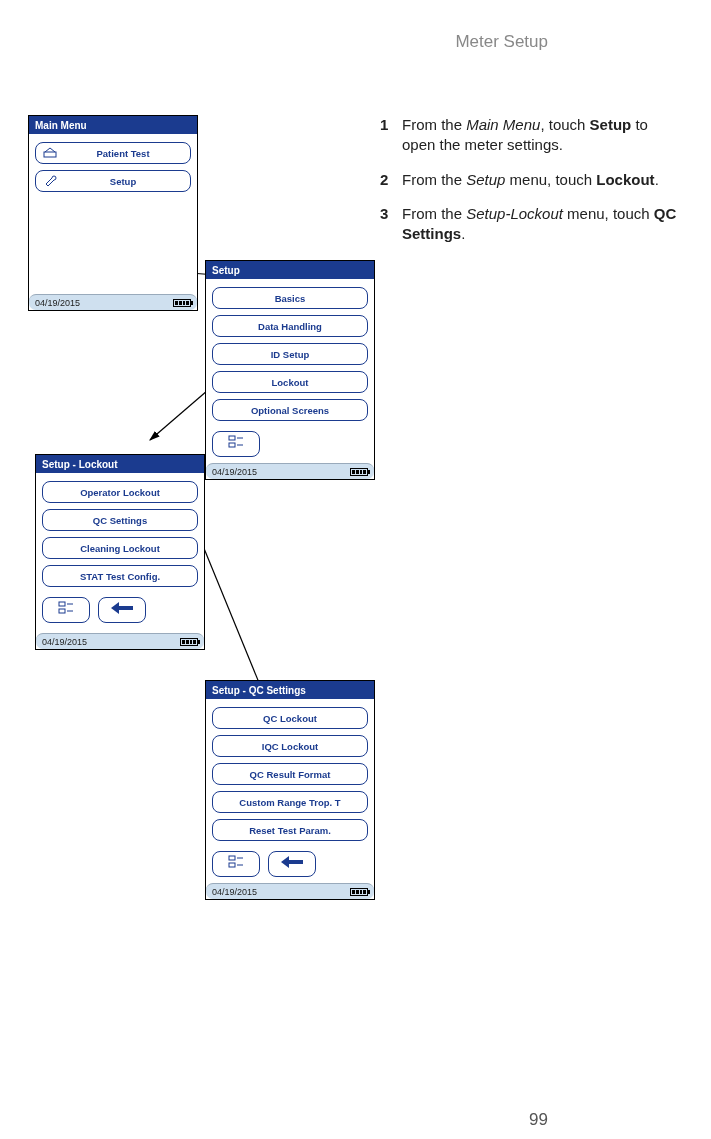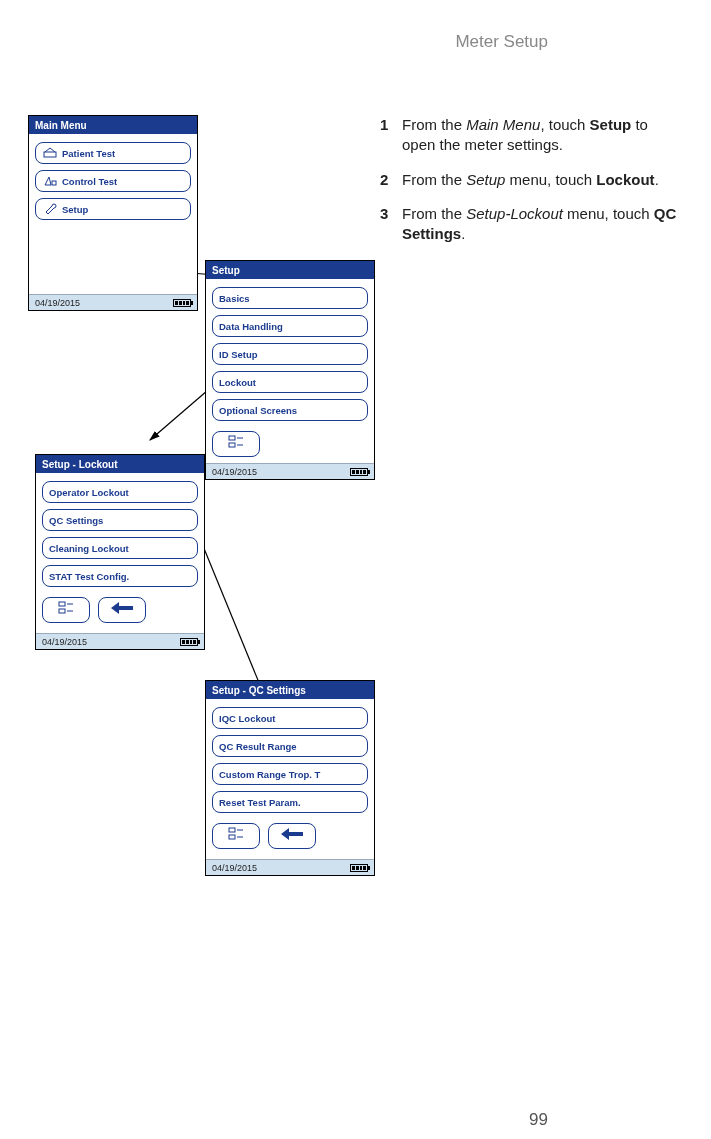--- a/index.html
+++ b/index.html
@@ -44,20 +44,21 @@
   }
   .device .statusbar {
     background: #cfe0ef;
     border-top: 1px solid #9ab;
     font-size: 9px;
     display: flex;
     justify-content: space-between;
     align-items: center;
     padding: 2px 6px;
     height: 16px;
+    border-radius: 7px;
   }
   .battery {
     width: 18px; height: 8px; border: 1px solid #000; position: relative;
   }
   .battery::after { content: ""; position: absolute; right: -3px; top: 1px; width: 2px; height: 4px; background: #000; }
   .battery .bars { display: flex; gap: 1px; padding: 1px; height: 100%; }
   .battery .bars span { width: 3px; background: #000; }
 
   
   .mbtn {
@@ -69,21 +70,21 @@
     color: #1b3b8f;
     font-size: 9.5px;
     font-weight: bold;
     padding: 3px 6px;
     margin-bottom: 6px;
     background: #fff;
     justify-content: center;
     position: relative;
     height: 22px;
   }
-  .mbtn .mlabel { flex: 1; }
+  .mbtn .mlabel { flex: 1; text-align: center; }
   .mbtn .micon {
     width: 16px; height: 14px; flex: none;
     display: inline-flex; align-items: center; justify-content: center;
     color: #1b3b8f;
   }
 
   
   .navrow { display: flex; gap: 8px; margin-top: 10px; }
   .navbtn {
     border: 1px solid #1b3b8f;
@@ -148,29 +149,20 @@
         <svg width="14" height="12" viewBox="0 0 14 12">
               <rect x="1" y="5" width="12" height="5" fill="none" stroke="#1b3b8f"></rect>
               <path d="M2 5 L7 1 L12 5" fill="none" stroke="#1b3b8f"></path>
             </svg>
       </span>
       <span class="mlabel">Patient Test</span>
     </div>
     <div class="mbtn">
       <span class="micon">
         <svg width="14" height="12" viewBox="0 0 14 12">
-              <path d="M2 10 L6 2 L8 10 Z" fill="none" stroke="#1b3b8f"></path>
-              <rect x="9" y="6" width="4" height="4" fill="none" stroke="#1b3b8f"></rect>
-            </svg>
-      </span>
-      <span class="mlabel">Control Test</span>
-    </div>
-    <div class="mbtn">
-      <span class="micon">
-        <svg width="14" height="12" viewBox="0 0 14 12">
               <path d="M3 9 L9 3 A2 2 0 1 1 11 5 L5 11 Z" fill="none" stroke="#1b3b8f"></path>
             </svg>
       </span>
       <span class="mlabel">Setup</span>
     </div>
   </div>
   <div class="statusbar">
     <span>04/19/2015</span>
     <span class="battery">
           <span class="bars">
@@ -281,24 +273,27 @@
   </div>
 </div>
 
 <div class="device" id="device-qc">
   <div class="titlebar">
     <span>Setup - QC Settings</span>
         <span></span>
   </div>
   <div class="body">
     <div class="mbtn noicon">
+          <span class="mlabel">QC Lockout</span>
+        </div>
+    <div class="mbtn noicon">
           <span class="mlabel">IQC Lockout</span>
         </div>
     <div class="mbtn noicon">
-          <span class="mlabel">QC Result Range</span>
+          <span class="mlabel">QC Result Format</span>
         </div>
     <div class="mbtn noicon">
           <span class="mlabel">Custom Range Trop. T</span>
         </div>
     <div class="mbtn noicon">
           <span class="mlabel">Reset Test Param.</span>
         </div>
     <div class="navrow">
       <div class="navbtn">
         <span>

